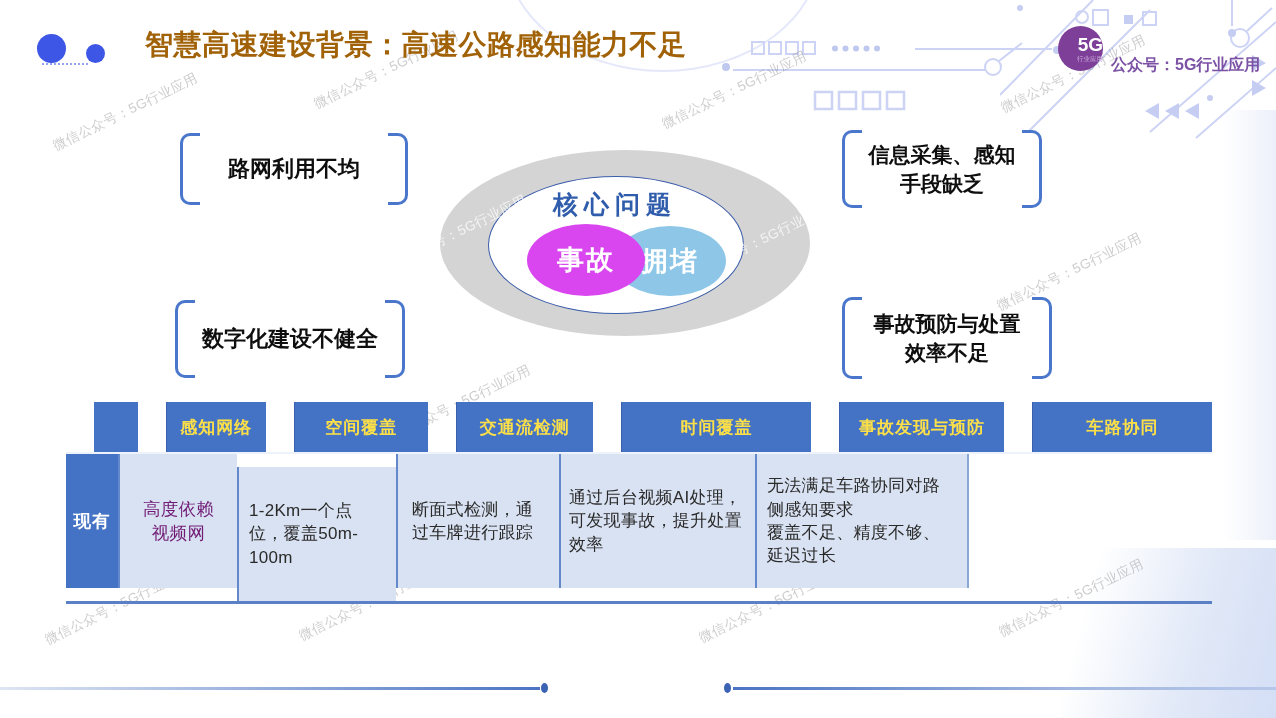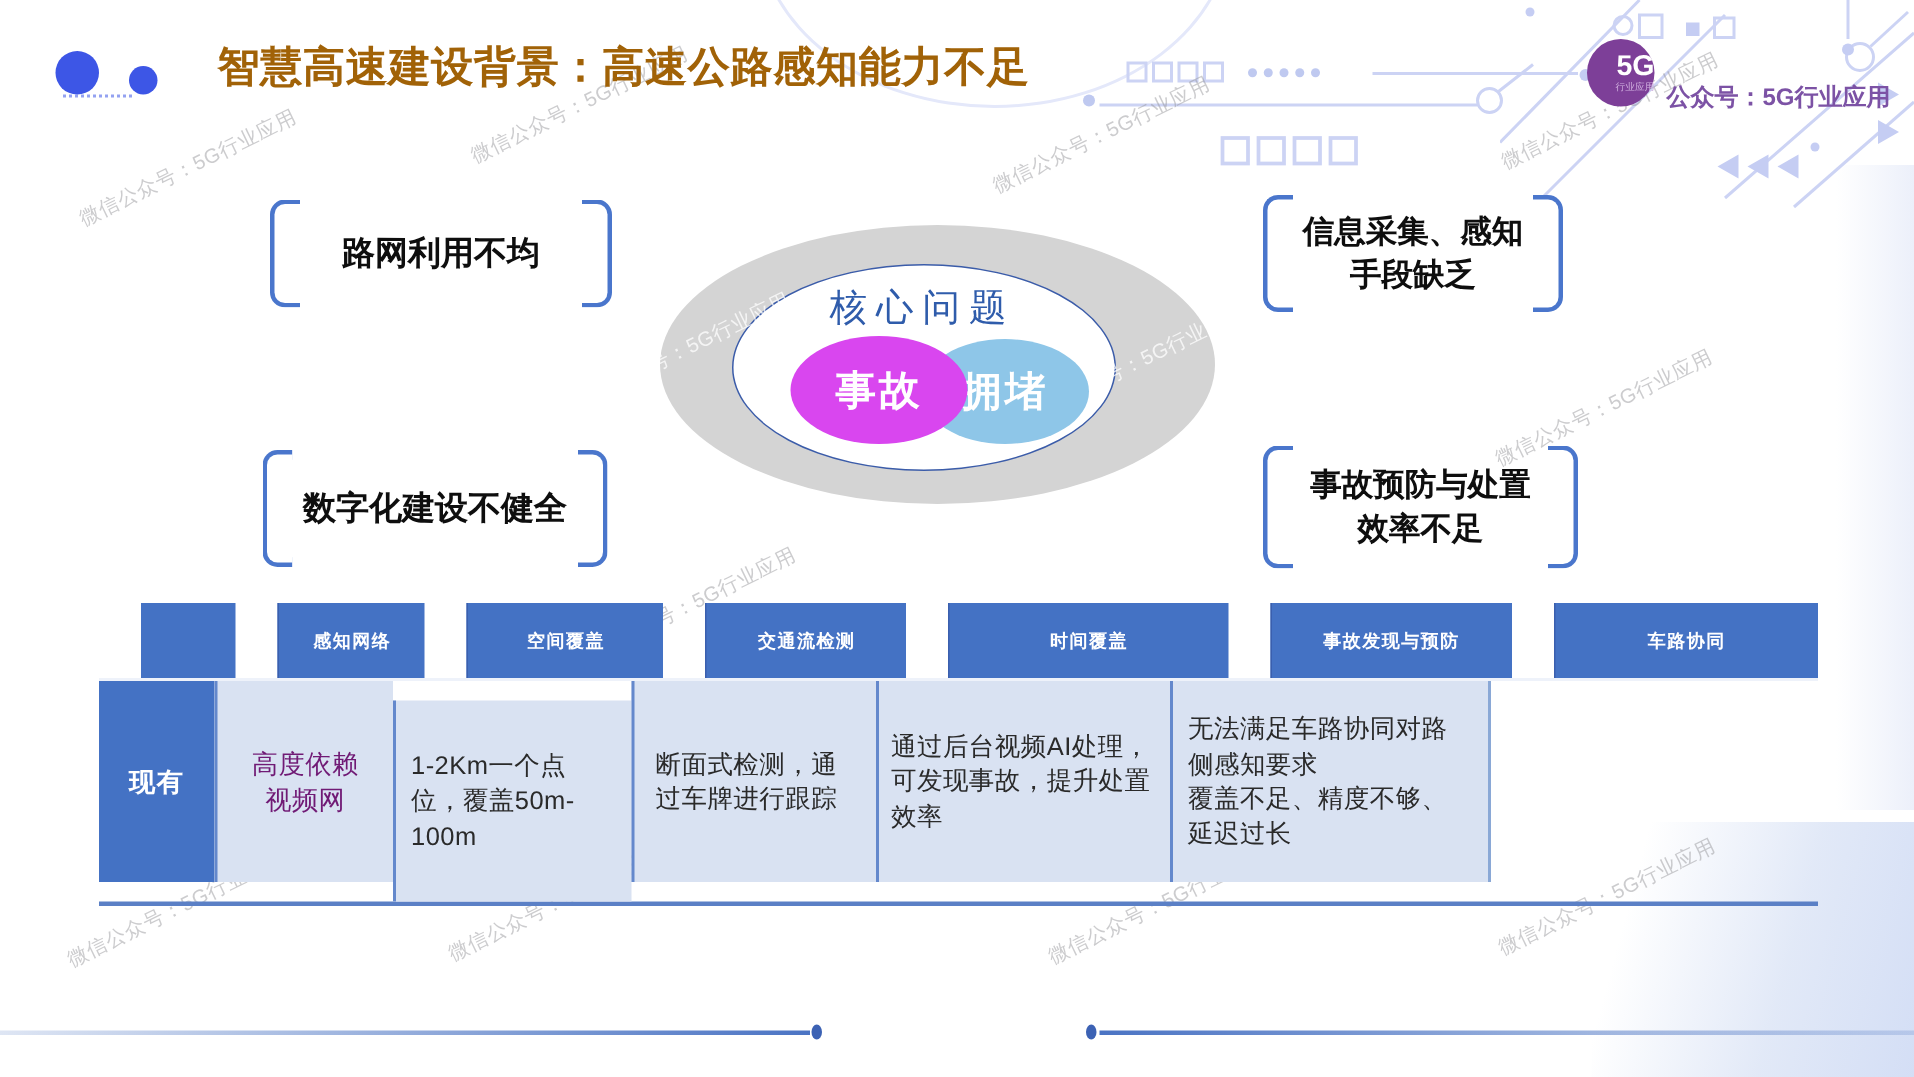--- a/index.html
+++ b/index.html
@@ -32,47 +32,47 @@
   .pbox{position:absolute;z-index:3;}
   .bk{position:absolute;top:0;bottom:0;width:17px;border:3.5px solid #4a76cc;}
   .bk-l{left:0;border-right:none;border-radius:10px 0 0 10px;}
   .bk-r{right:0;border-left:none;border-radius:0 10px 10px 0;}
   .ptext{position:absolute;left:18px;right:18px;top:0;bottom:0;display:flex;flex-direction:column;
     align-items:center;justify-content:center;font-weight:800;color:#0e0e0e;line-height:1.4;text-align:center;}
   .ptext span{display:block;}
   
   .core-outer{position:absolute;left:440px;top:150px;width:370px;height:186px;border-radius:50%;background:#d4d4d4;z-index:3;}
   .core-inner{position:absolute;left:488px;top:176px;width:254px;height:136px;border-radius:50%;background:#fff;border:1.5px solid #3b5ca9;z-index:3;}
-  .core-title{position:absolute;left:488px;top:188px;width:254px;text-align:center;font-size:25px;font-weight:400;
+  .core-title{position:absolute;left:488px;top:188px;width:254px;text-align:center;font-size:25px;font-weight:700;
     color:#2f5cab;letter-spacing:6px;z-index:5;}
   .ell{position:absolute;border-radius:50%;display:flex;align-items:center;justify-content:center;
     color:#fff;font-size:27px;font-weight:800;letter-spacing:2px;}
   .ell-cong{left:614px;top:226px;width:112px;height:70px;background:#8ec6e8;z-index:4;}
   .ell-acc{left:527px;top:224px;width:118px;height:72px;background:#d946ef;z-index:5;}
   
   .tbl{position:absolute;left:66px;top:402px;width:1146px;z-index:3;border-bottom:3px solid #5b80c6;}
   .tr{display:flex;}
   .tr-body{border-top:2px solid #eef2fa;}
   .th,.td{box-sizing:border-box;}
-  .th{height:50px;background:#4472c4;color:#ffffff;font-weight:700;font-size:12px;
+  .th{height:50px;background:#4472c4;color:#fde047;font-weight:700;font-size:17px;
     display:flex;align-items:center;justify-content:center;letter-spacing:1px;margin-left:28px;}
   .th + .th{border-left:1px solid #3a5fae;}
   .td{height:134px;background:#d9e2f2;color:#2a2a2a;font-size:17px;line-height:1.38;
     display:flex;align-items:center;letter-spacing:.3px;}
   .td-label{background:#4472c4;color:#fff;font-weight:700;font-size:17.5px;justify-content:center;letter-spacing:1px;}
   .td + .td{border-left:2px solid #6488cc;}
   .td .lines{width:100%;}
   .td .lines span{display:block;}
   .td-c1{justify-content:center;text-align:center;font-weight:400;color:#701a75;font-size:17.5px;padding:0 6px;}
   .td-c2{padding:0 10px;margin-top:13px;}
   .td-c3{padding:0 14px;}
   .td-c4{padding:0 16px;}
   .td-c5{padding:0 8px;}
   .td-c6{padding:0 10px;border-right:2px solid #8aa8d6;}
-  .c0{width:77px;}.c1{width:119px;}.c2{width:159px;}.c3{width:163px;}.c4{width:226px;}.c5{width:196px;}.c6{width:214px;}
+  .c0{width:52px;}.c1{width:119px;}.c2{width:159px;}.c3{width:163px;}.c4{width:226px;}.c5{width:196px;}.c6{width:214px;}
   
   .bline{position:absolute;top:687px;height:2.5px;z-index:3;}
   .bline-l{left:0;width:540px;background:linear-gradient(to right,rgba(91,128,198,.2),#4b74c4);}
   .bline-r{left:733px;width:543px;background:linear-gradient(to left,rgba(91,128,198,.25),#4b74c4);}
   .bdot{position:absolute;top:683px;width:7px;height:10px;border-radius:50%;background:#3c62b4;z-index:3;}
   .bdot-l{left:541px;}
   .bdot-r{left:724px;}
 </style>
 </head>
 <body>

